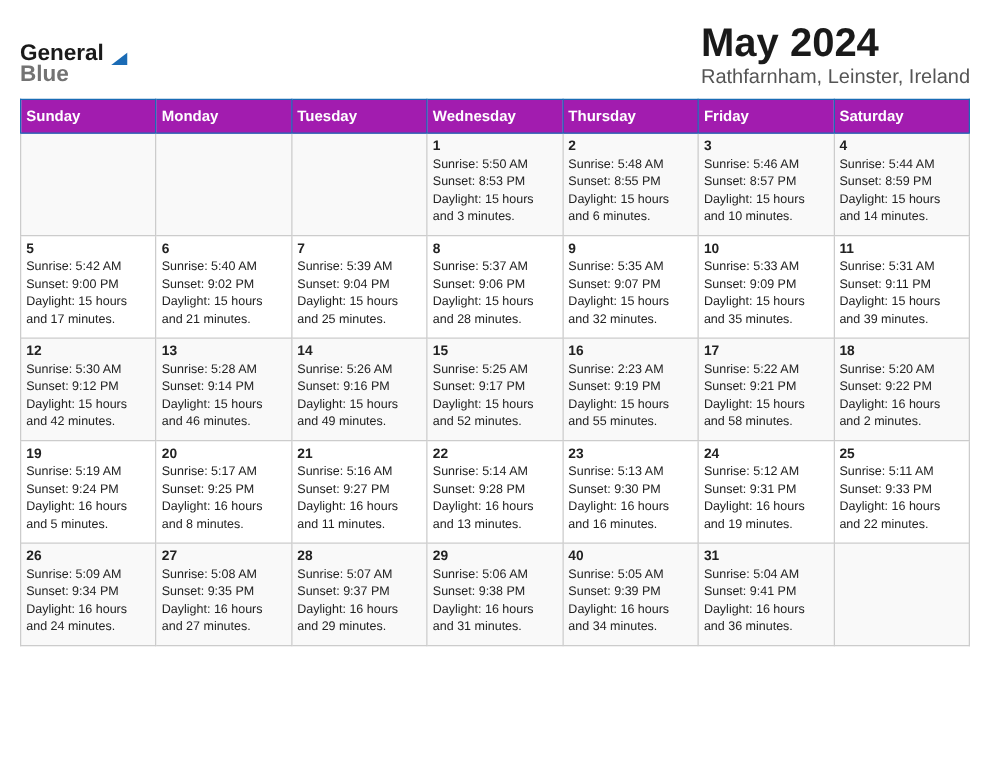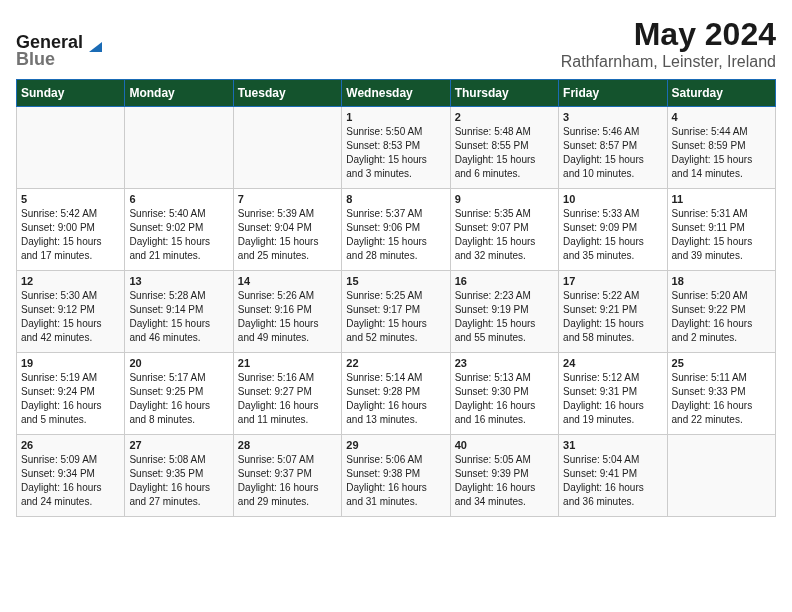--- a/index.html
+++ b/index.html
@@ -16,38 +16,37 @@
       align-items: flex-start;
       margin-bottom: 8px;
     }
     .logo {
       display: flex;
       flex-direction: column;
       align-items: flex-start;
       margin-top: 16px;
     }
     .title-area {
-      text-align: right;
     }
     .main-title {
       font-size: 32px;
       font-weight: bold;
       color: #1a1a1a;
     }
     .subtitle {
       font-size: 16px;
       color: #555;
     }
     table {
       width: 100%;
       border-collapse: collapse;
       table-layout: fixed;
     }
     thead tr th {
-      background-color: #14532d;
+      background-color: #a21caf;
       color: #fff;
       font-size: 12px;
       font-weight: bold;
       padding: 6px 4px;
       text-align: left;
       border: 1px solid #1a6bb5;
     }
     tbody tr td {
       border: 1px solid #ccc;
       vertical-align: top;

